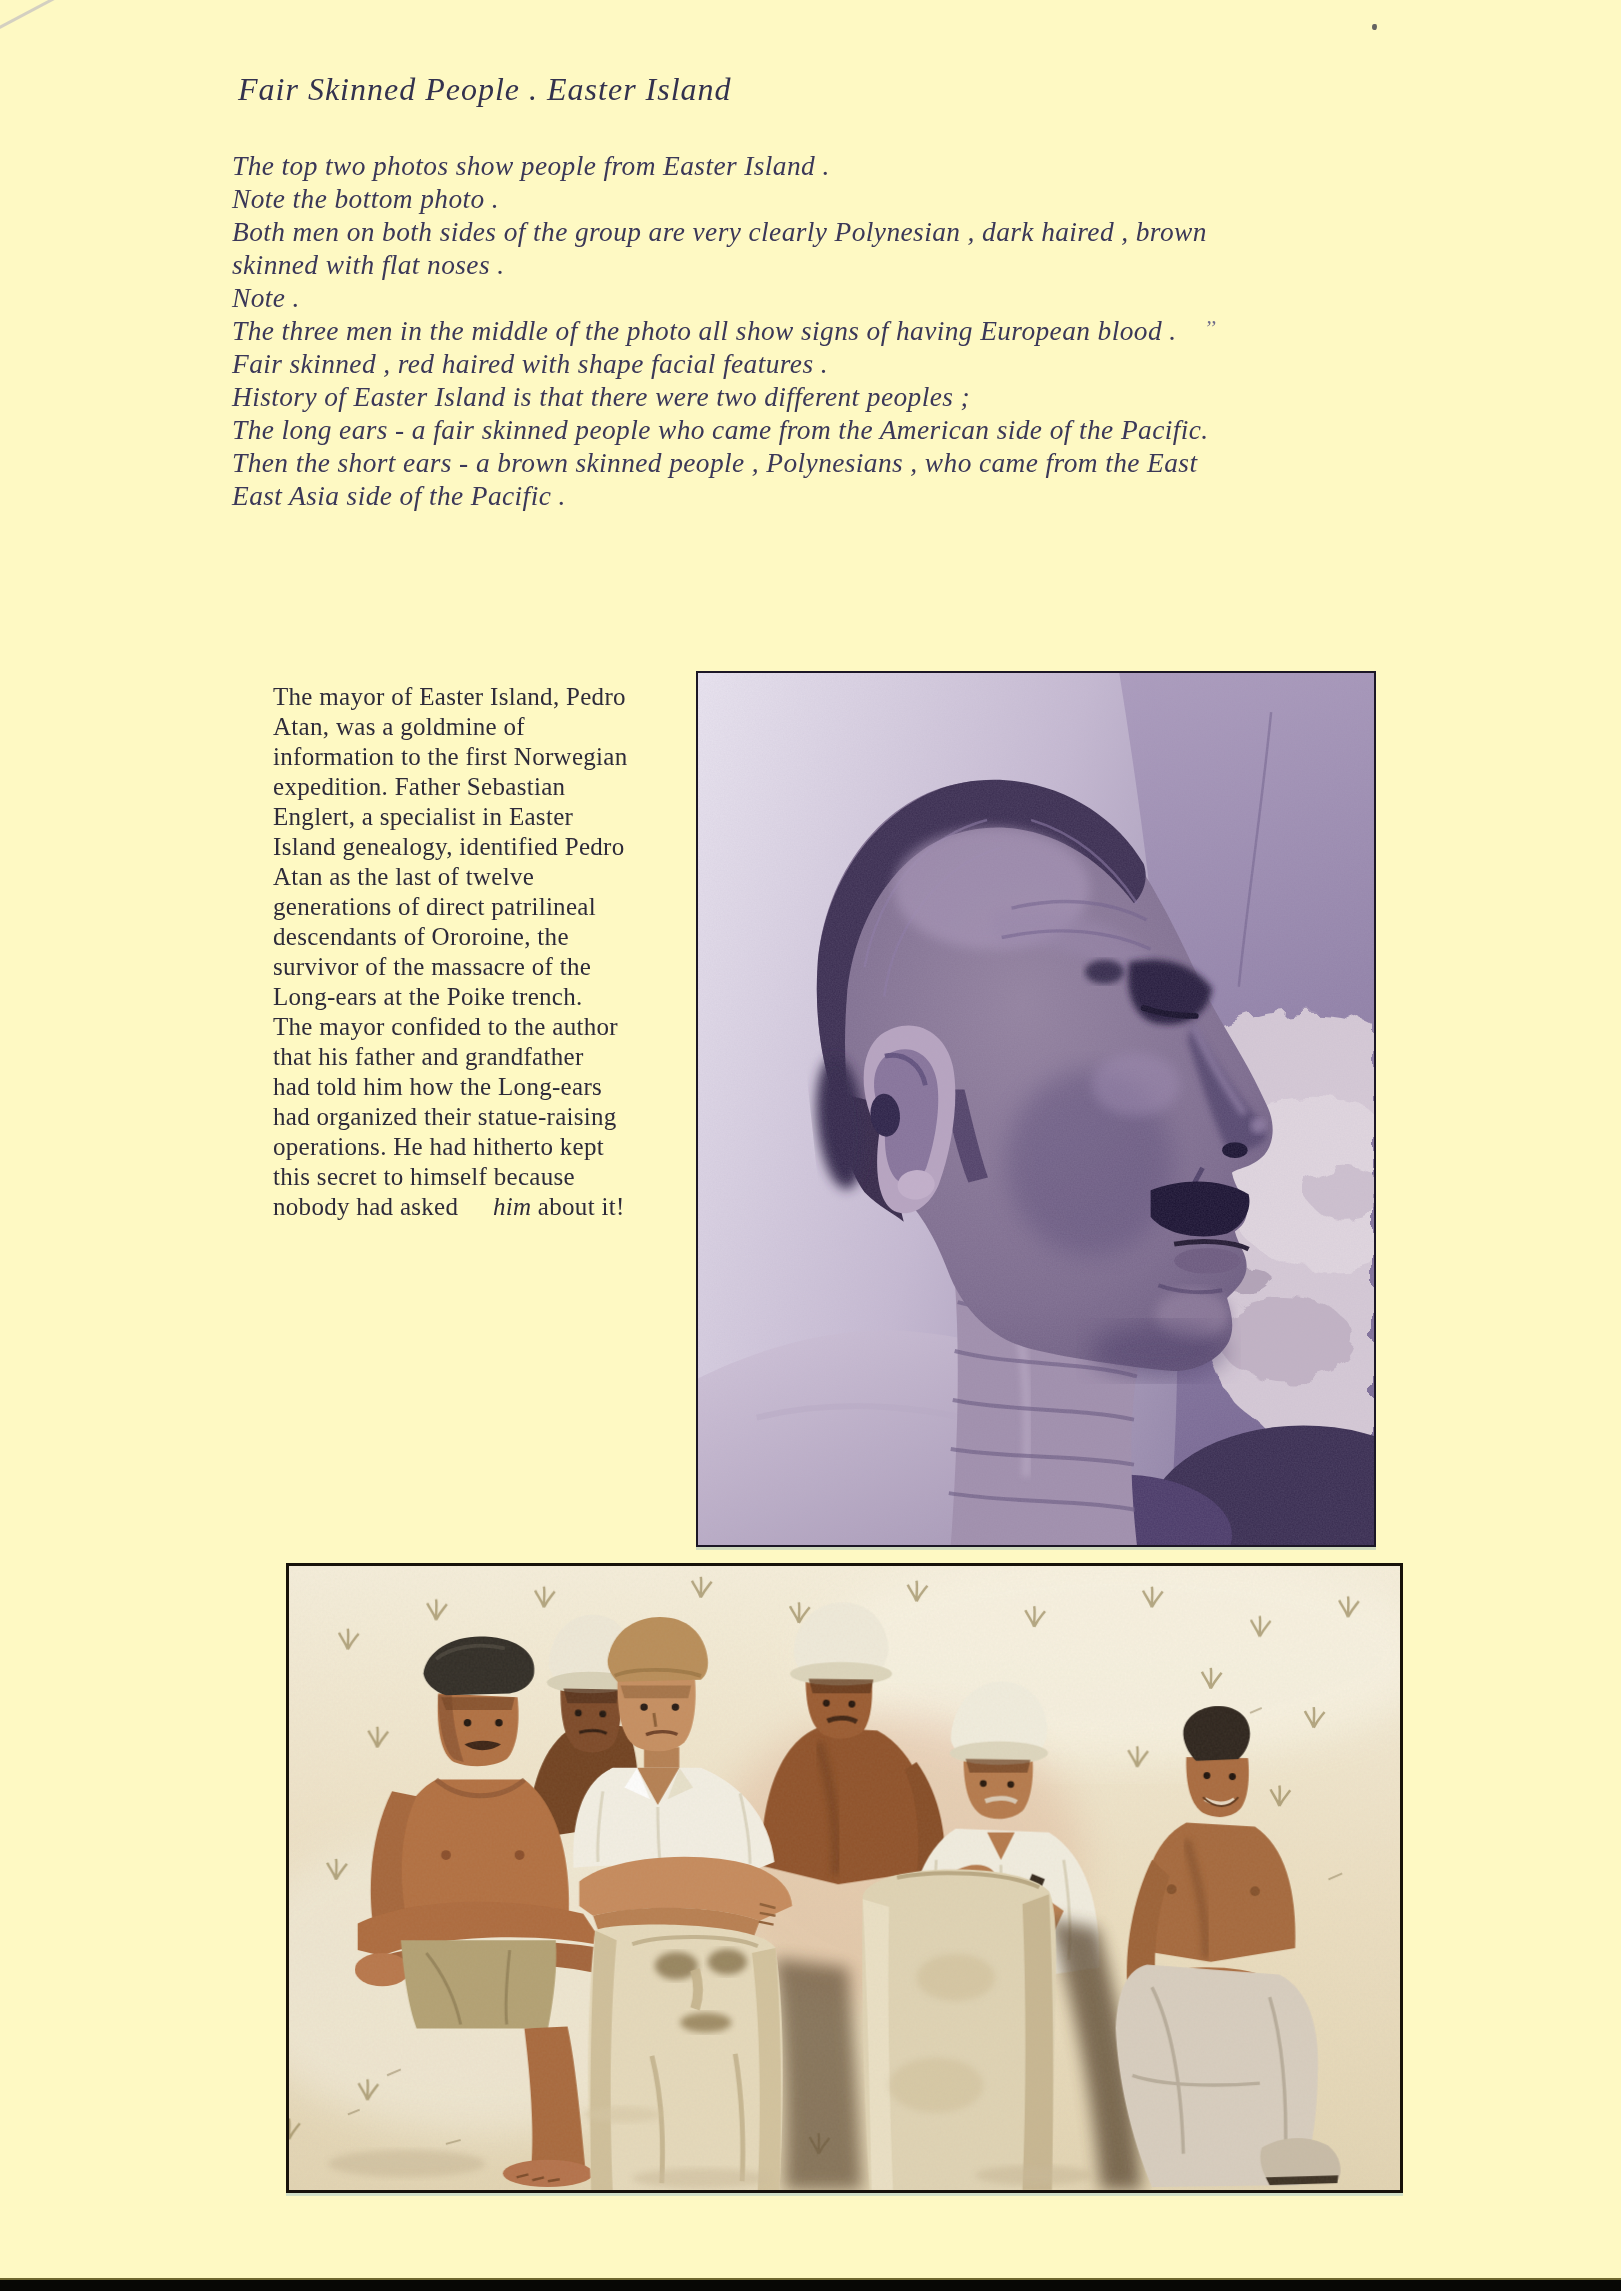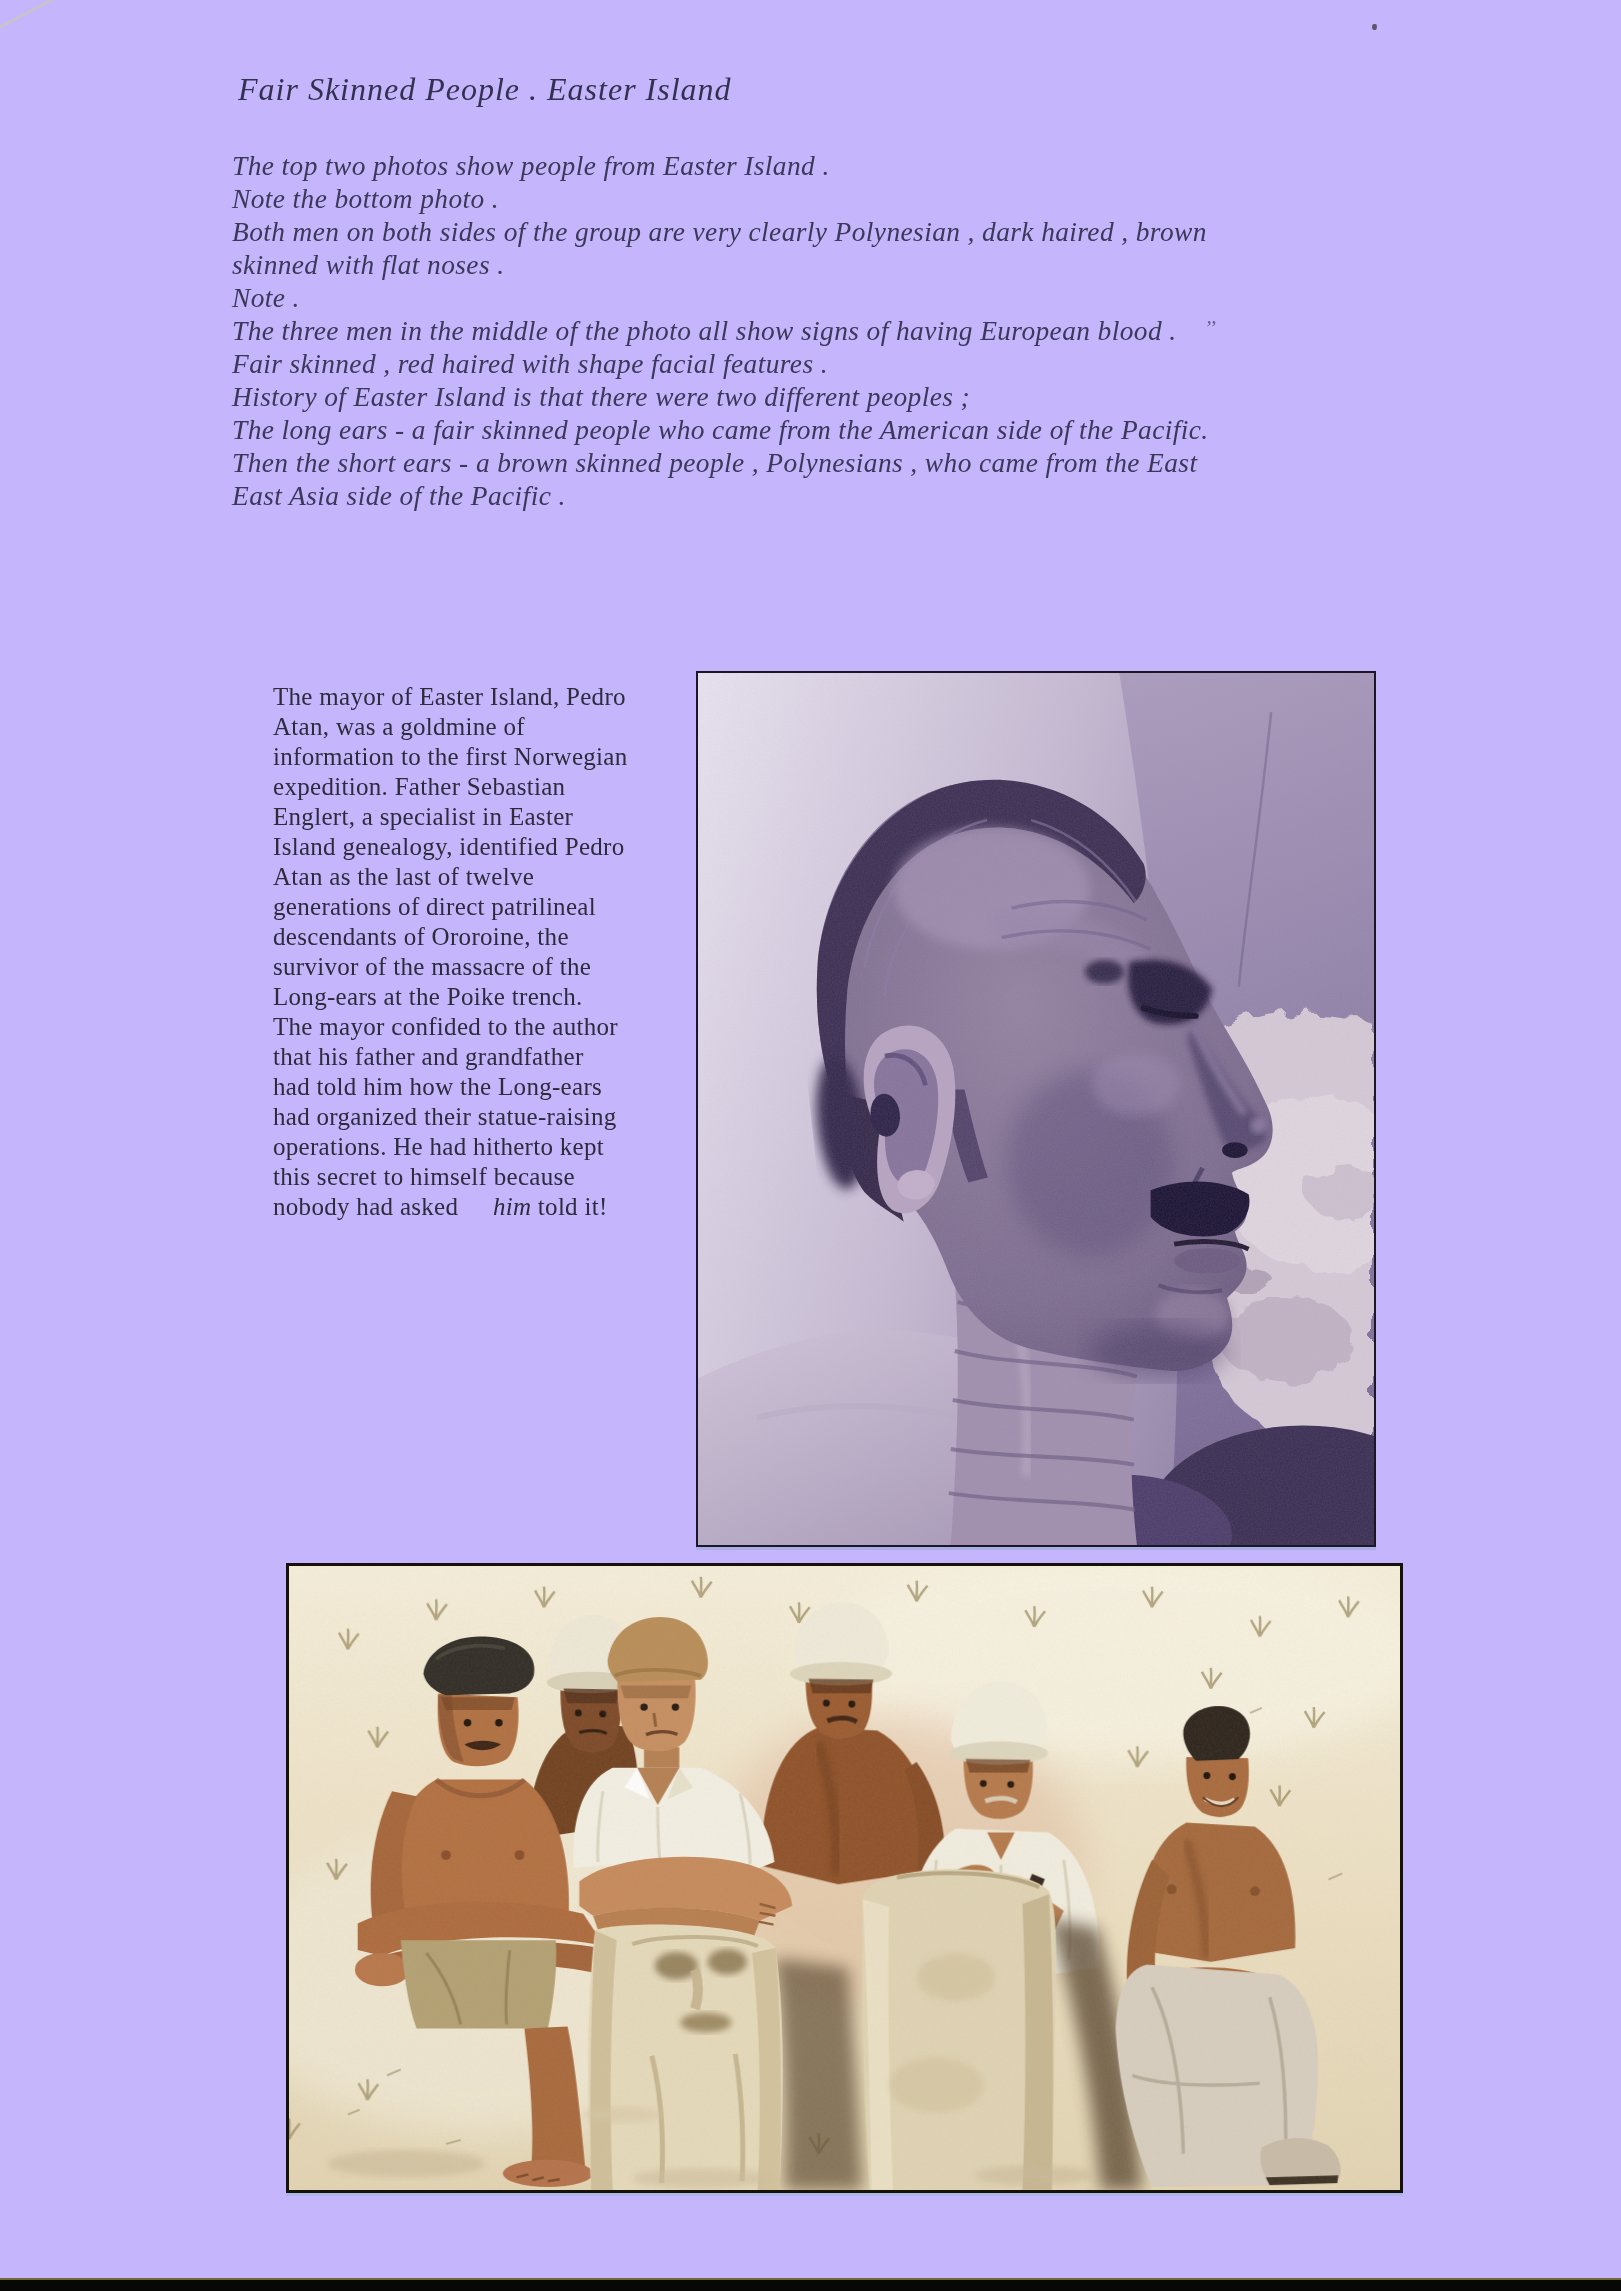--- a/index.html
+++ b/index.html
@@ -1,19 +1,19 @@
 <!DOCTYPE html>
 <html><head>
 <meta charset="utf-8">
 <style>
   html,body{margin:0;padding:0;background:#e8e6e2;}
   .page{
     position:relative;
     width:1621px;height:2292px;
-    background:#c4b5fd;
+    background:#fef9c3;
     overflow:hidden;
     font-family:"Liberation Serif", serif;
   }
   
   .title{
     position:absolute;left:238px;top:71px;margin:0;
     font-size:32px;font-weight:normal;font-style:italic;
     letter-spacing:1px;color:#33324e;
   }
   .intro{
@@ -96,21 +96,21 @@
 generations of direct patrilineal
 descendants of Ororoine, the
 survivor of the massacre of the
 Long-ears at the Poike trench.
 The mayor confided to the author
 that his father and grandfather
 had told him how the Long-ears
 had organized their statue-raising
 operations. He had hitherto kept
 this secret to himself because
-nobody had asked </span><em>him</em><span> told it!</span></div>
+nobody had asked </span><em>him</em><span> about it!</span></div>
 
   <figure class="portrait" aria-label="Purple-toned scanned portrait photo of an older bald man with mustache, seen in profile facing right, bare shoulders, rocky background">
     <svg viewBox="0 0 690 890" preserveAspectRatio="none">
       <defs>
         <linearGradient id="pg1" x1="0" y1="0" x2="1" y2="0.4">
           <stop offset="0" stop-color="#eae5f0"></stop>
             <stop offset="0.5" stop-color="#c6bad2"></stop>
             <stop offset="1" stop-color="#8d7fa3"></stop>
         </linearGradient>
         <linearGradient id="pg2" x1="0" y1="0" x2="0" y2="1">

